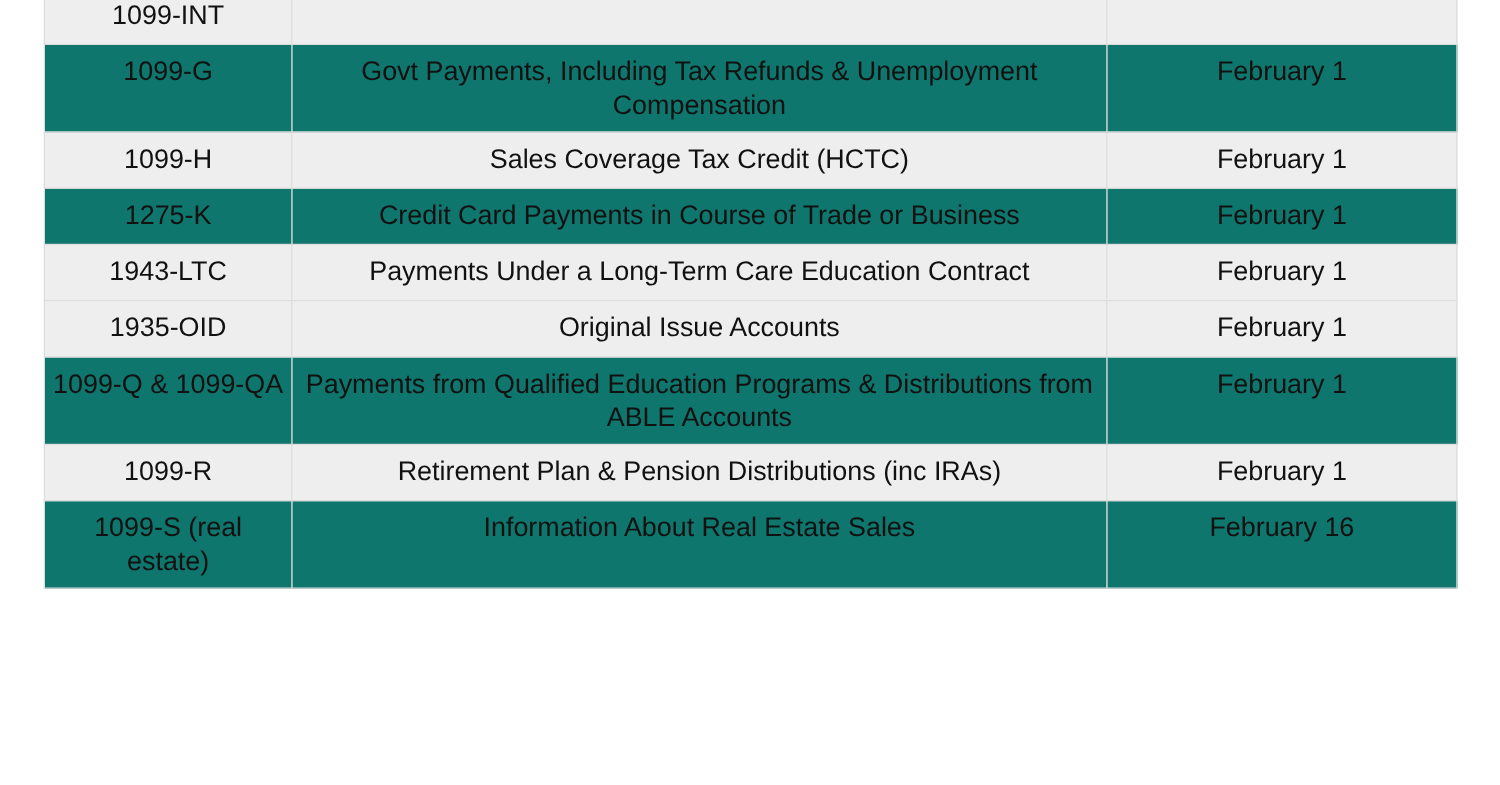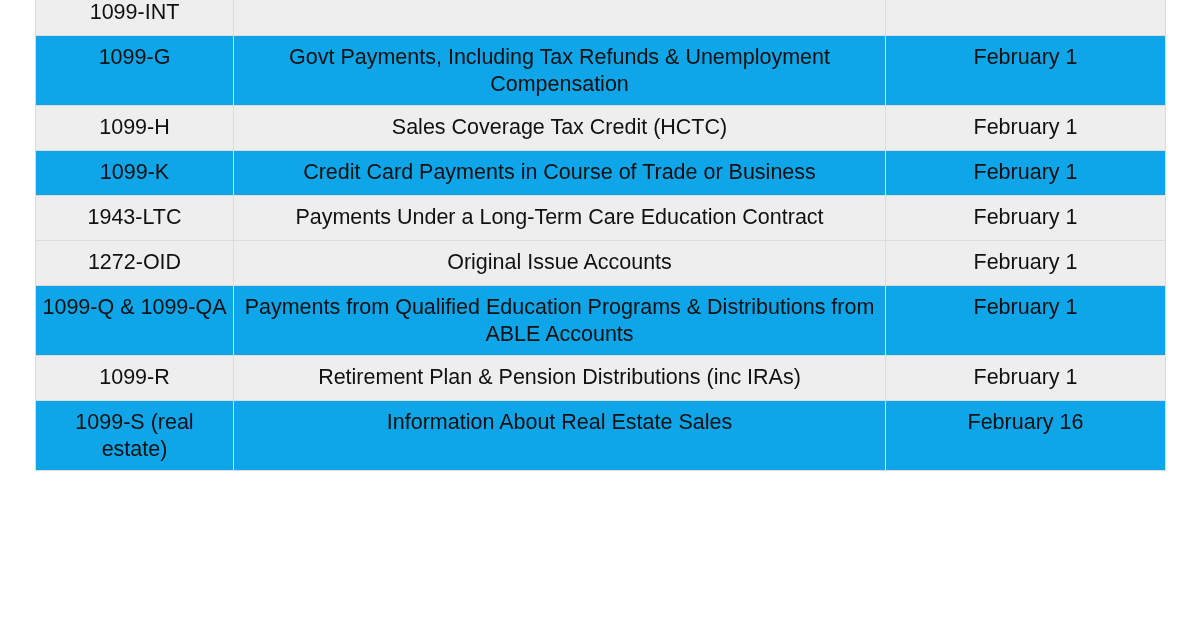--- a/index.html
+++ b/index.html
@@ -11,21 +11,21 @@
   table { border-collapse: collapse; width: 1130px; table-layout: fixed; }
   col.c1 { width: 198px; }
   col.c2 { width: 652px; }
   col.c3 { width: 280px; }
   td {
     border: 1px solid #dcdcdc; text-align: center; vertical-align: top;
     font-size: 21.5px; line-height: 27px; padding: 8px 6px 0 6px;
     box-sizing: border-box;
   }
   tr.grey td { background: #eeeeee; }
-  tr.white td { background: #0ea5e9; }
+  tr.white td { background: #0f766e; }
   tr.h1 td { height: 45px; }
   tr.h2 td { height: 70px; }
 </style>
 </head>
 <body>
 
 <div class="wrap">
   <table>
     <colgroup>
         <col class="c1">
@@ -42,31 +42,31 @@
         <td>1099-G</td>
         <td>Govt Payments, Including Tax Refunds &amp; Unemployment Compensation</td>
         <td>February 1</td>
       </tr>
       <tr class="grey h1">
         <td>1099-H</td>
         <td>Sales Coverage Tax Credit (HCTC)</td>
         <td>February 1</td>
       </tr>
       <tr class="white h1">
-        <td>1099-K</td>
+        <td>1275-K</td>
         <td>Credit Card Payments in Course of Trade or Business</td>
         <td>February 1</td>
       </tr>
       <tr class="grey h1">
         <td>1943-LTC</td>
         <td>Payments Under a Long-Term Care Education Contract</td>
         <td>February 1</td>
       </tr>
       <tr class="grey h1">
-        <td>1272-OID</td>
+        <td>1935-OID</td>
         <td>Original Issue Accounts</td>
         <td>February 1</td>
       </tr>
       <tr class="white h2">
         <td>1099-Q &amp; 1099-QA</td>
         <td>Payments from Qualified Education Programs &amp; Distributions from ABLE Accounts</td>
         <td>February 1</td>
       </tr>
       <tr class="grey h1">
         <td>1099-R</td>

